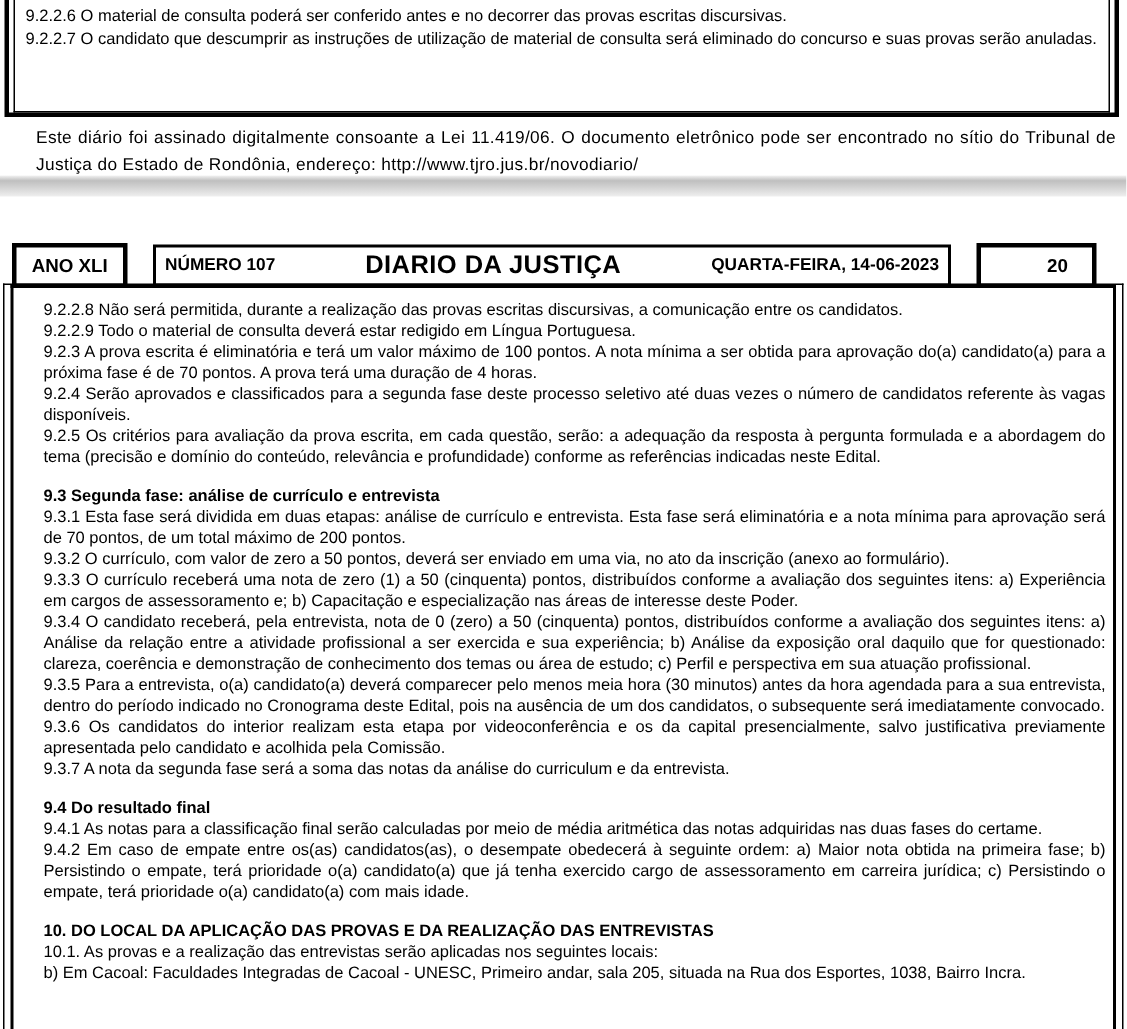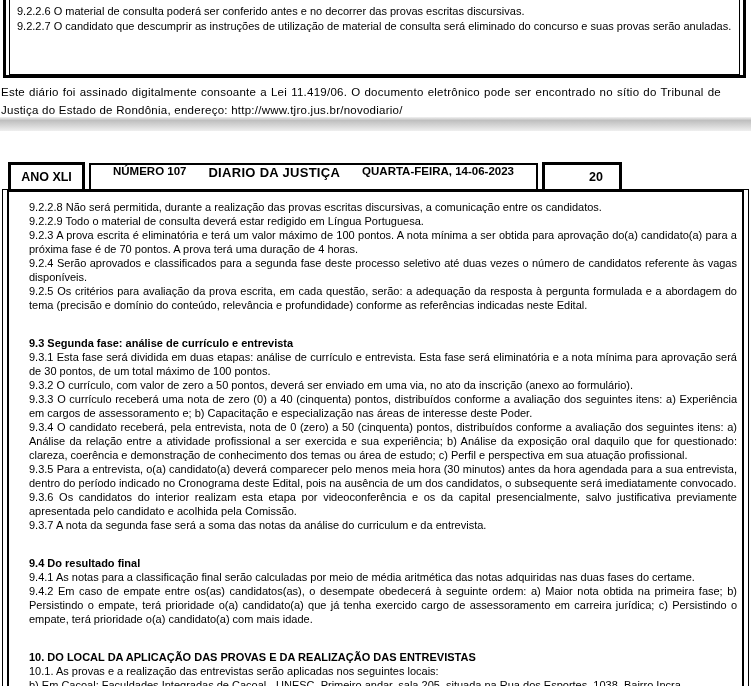--- a/index.html
+++ b/index.html
@@ -29,57 +29,57 @@
   }
   .prev-inner p {
     margin: 0;
     font-size: 11px;
     line-height: 15.4px;
     text-align: justify;
   }
 
   
   .signature {
-    position: absolute; top: 84px; left: 1px;
+    position: absolute; top: 84px; left: 24px;
     width: 720px;
     font-size: 11.5px;
     line-height: 17.5px;
     text-align: justify;
     letter-spacing: 0.25px;
   }
 
   
   .divider {
     position: absolute; top: 117px; left: 0;
     width: 751px; height: 14px;
     background: linear-gradient(to bottom, #f2f2f2 0%, #bfbfbf 25%, #d8d8d8 65%, #efefef 100%);
   }
 
   
   .header {
     position: absolute; top: 162px; left: 8px;
-    width: 614px; height: 30px;
-    display: flex; align-items: stretch;
+    width: 723px; height: 30px;
+    display: flex; align-items: stretch; gap: 13px;
   }
   .h-cell {
     display: flex; align-items: center; justify-content: center;
     box-sizing: border-box;
     font-weight: bold;
     background: #fff;
   }
   .h-ano  { width: 77px; border: 3px solid #000; font-size: 12.5px; }
   .h-mid  {
     flex: 1; margin: 1px 4px;
     border: 2px solid #000;
-    display: flex; justify-content: space-between;
+    display: flex; align-items: center; justify-content: space-between;
     box-sizing: border-box;
-    padding: 0 22px;
+    padding: 0 6px;
   }
   .h-num, .h-date { font-weight: bold; font-size: 11.5px; white-space: nowrap; }
-  .h-title { font-weight: bold; font-size: 13px; letter-spacing: 0.3px; white-space: nowrap; }
+  .h-title { font-weight: bold; font-size: 17px; letter-spacing: 0.3px; white-space: nowrap; }
   .h-page { width: 80px; border: 3px solid #000; font-size: 12.5px; padding-left: 28px; }
 
   
   .bodybox-outer {
     position: absolute; top: 189px; left: 2px;
     width: 747px; height: 497px;
     border: 1px solid #000; border-bottom: none;
     box-sizing: border-box;
     padding: 0 4px;
   }
@@ -91,21 +91,21 @@
     overflow: hidden;
   }
   .bodybox-inner p {
     margin: 0;
     font-size: 11px;
     line-height: 14px;
     text-align: justify;
   }
   .bodybox-inner p.p-heading {
     font-weight: bold;
-    margin-top: 24px;
+    margin-top: 12px;
   }
 </style>
 </head>
 <body>
 
 <div class="prev-outer">
   <div class="prev-inner">
 
 
       <p class="p-normal">9.2.2.6 O material de consulta poderá ser conferido antes e no decorrer das provas escritas discursivas.</p>
@@ -136,25 +136,25 @@
       <p class="p-normal">9.2.2.9 Todo o material de consulta deverá estar redigido em Língua Portuguesa.</p>
 
       <p class="p-normal">9.2.3 A prova escrita é eliminatória e terá um valor máximo de 100 pontos. A nota mínima a ser obtida para aprovação do(a) candidato(a) para a próxima fase é de 70 pontos. A prova terá uma duração de 4 horas.</p>
 
       <p class="p-normal">9.2.4 Serão aprovados e classificados para a segunda fase deste processo seletivo até duas vezes o número de candidatos referente às vagas disponíveis.</p>
 
       <p class="p-normal">9.2.5 Os critérios para avaliação da prova escrita, em cada questão, serão: a adequação da resposta à pergunta formulada e a abordagem do tema (precisão e domínio do conteúdo, relevância e profundidade) conforme as referências indicadas neste Edital.</p>
 
       <p class="p-heading">9.3 Segunda fase: análise de currículo e entrevista</p>
 
-      <p class="p-normal">9.3.1 Esta fase será dividida em duas etapas: análise de currículo e entrevista. Esta fase será eliminatória e a nota mínima para aprovação será de 30 pontos, de um total máximo de 100 pontos.</p>
+      <p class="p-normal">9.3.1 Esta fase será dividida em duas etapas: análise de currículo e entrevista. Esta fase será eliminatória e a nota mínima para aprovação será de 70 pontos, de um total máximo de 200 pontos.</p>
 
       <p class="p-normal">9.3.2 O currículo, com valor de zero a 50 pontos, deverá ser enviado em uma via, no ato da inscrição (anexo ao formulário).</p>
 
-      <p class="p-normal">9.3.3 O currículo receberá uma nota de zero (0) a 40 (cinquenta) pontos, distribuídos conforme a avaliação dos seguintes itens: a) Experiência em cargos de assessoramento e; b) Capacitação e especialização nas áreas de interesse deste Poder.</p>
+      <p class="p-normal">9.3.3 O currículo receberá uma nota de zero (1) a 50 (cinquenta) pontos, distribuídos conforme a avaliação dos seguintes itens: a) Experiência em cargos de assessoramento e; b) Capacitação e especialização nas áreas de interesse deste Poder.</p>
 
       <p class="p-normal">9.3.4 O candidato receberá, pela entrevista, nota de 0 (zero) a 50 (cinquenta) pontos, distribuídos conforme a avaliação dos seguintes itens: a) Análise da relação entre a atividade profissional a ser exercida e sua experiência; b) Análise da exposição oral daquilo que for questionado: clareza, coerência e demonstração de conhecimento dos temas ou área de estudo; c) Perfil e perspectiva em sua atuação profissional.</p>
 
       <p class="p-normal">9.3.5 Para a entrevista, o(a) candidato(a) deverá comparecer pelo menos meia hora (30 minutos) antes da hora agendada para a sua entrevista, dentro do período indicado no Cronograma deste Edital, pois na ausência de um dos candidatos, o subsequente será imediatamente convocado.</p>
 
       <p class="p-normal">9.3.6 Os candidatos do interior realizam esta etapa por videoconferência e os da capital presencialmente, salvo justificativa previamente apresentada pelo candidato e acolhida pela Comissão.</p>
 
       <p class="p-normal">9.3.7 A nota da segunda fase será a soma das notas da análise do curriculum e da entrevista.</p>
 
       <p class="p-heading">9.4 Do resultado final</p>

